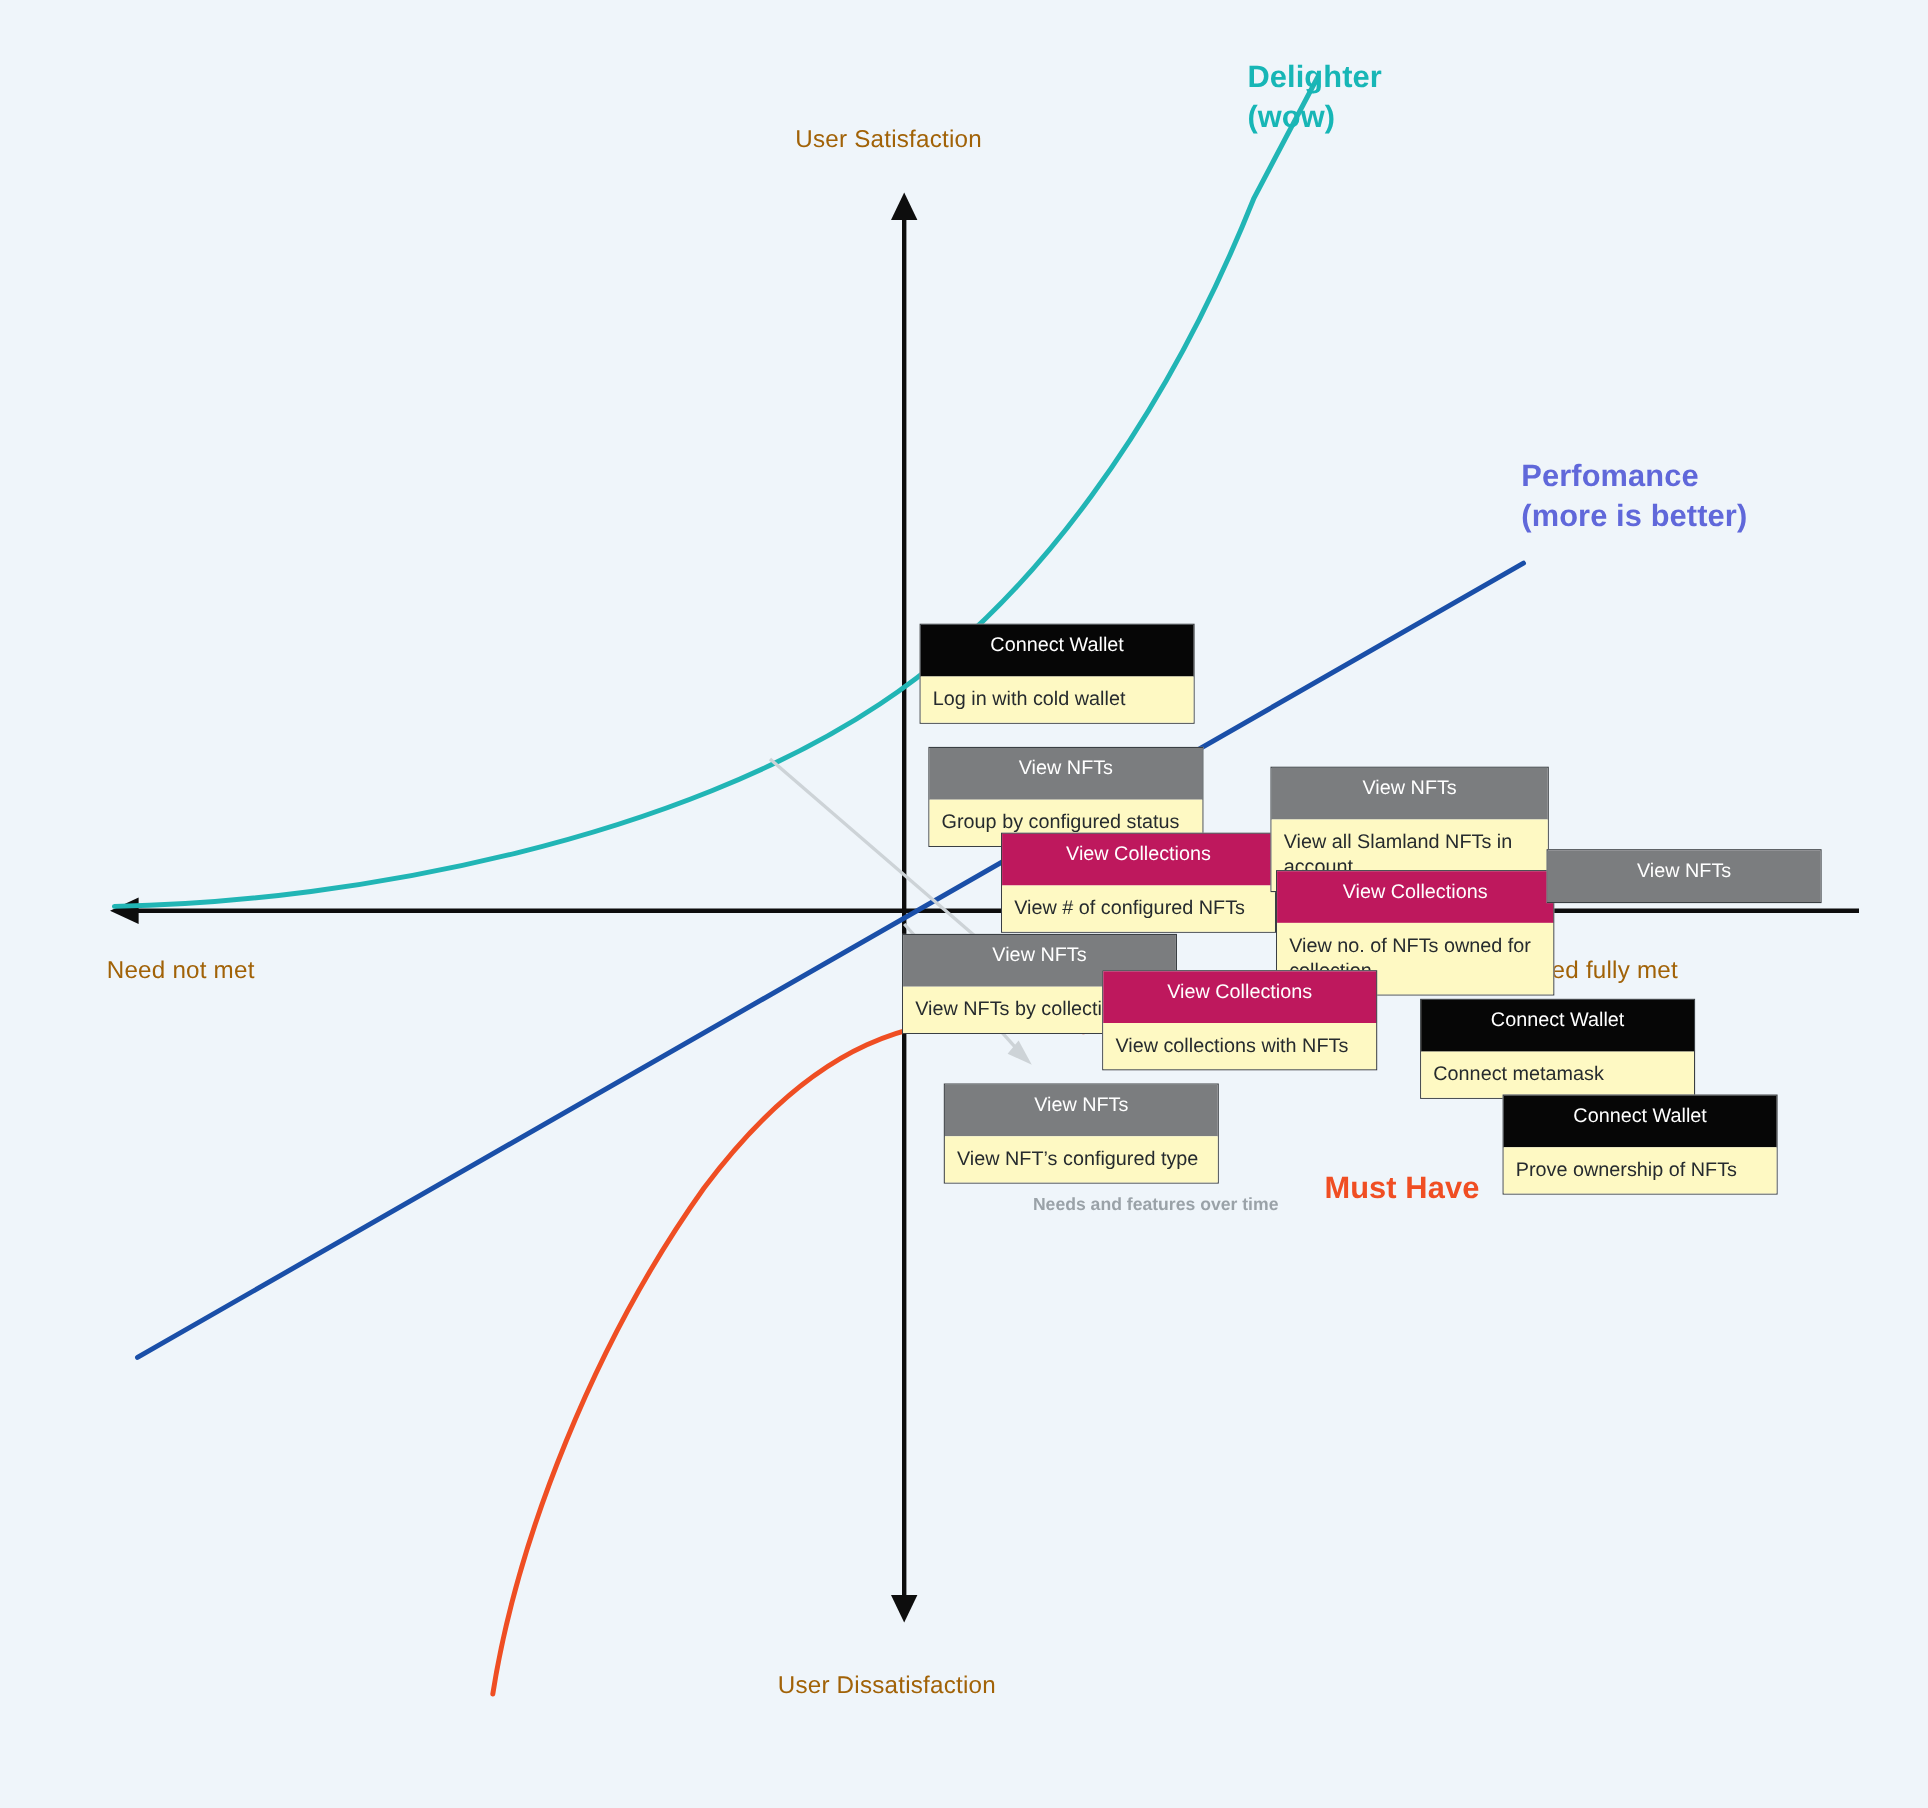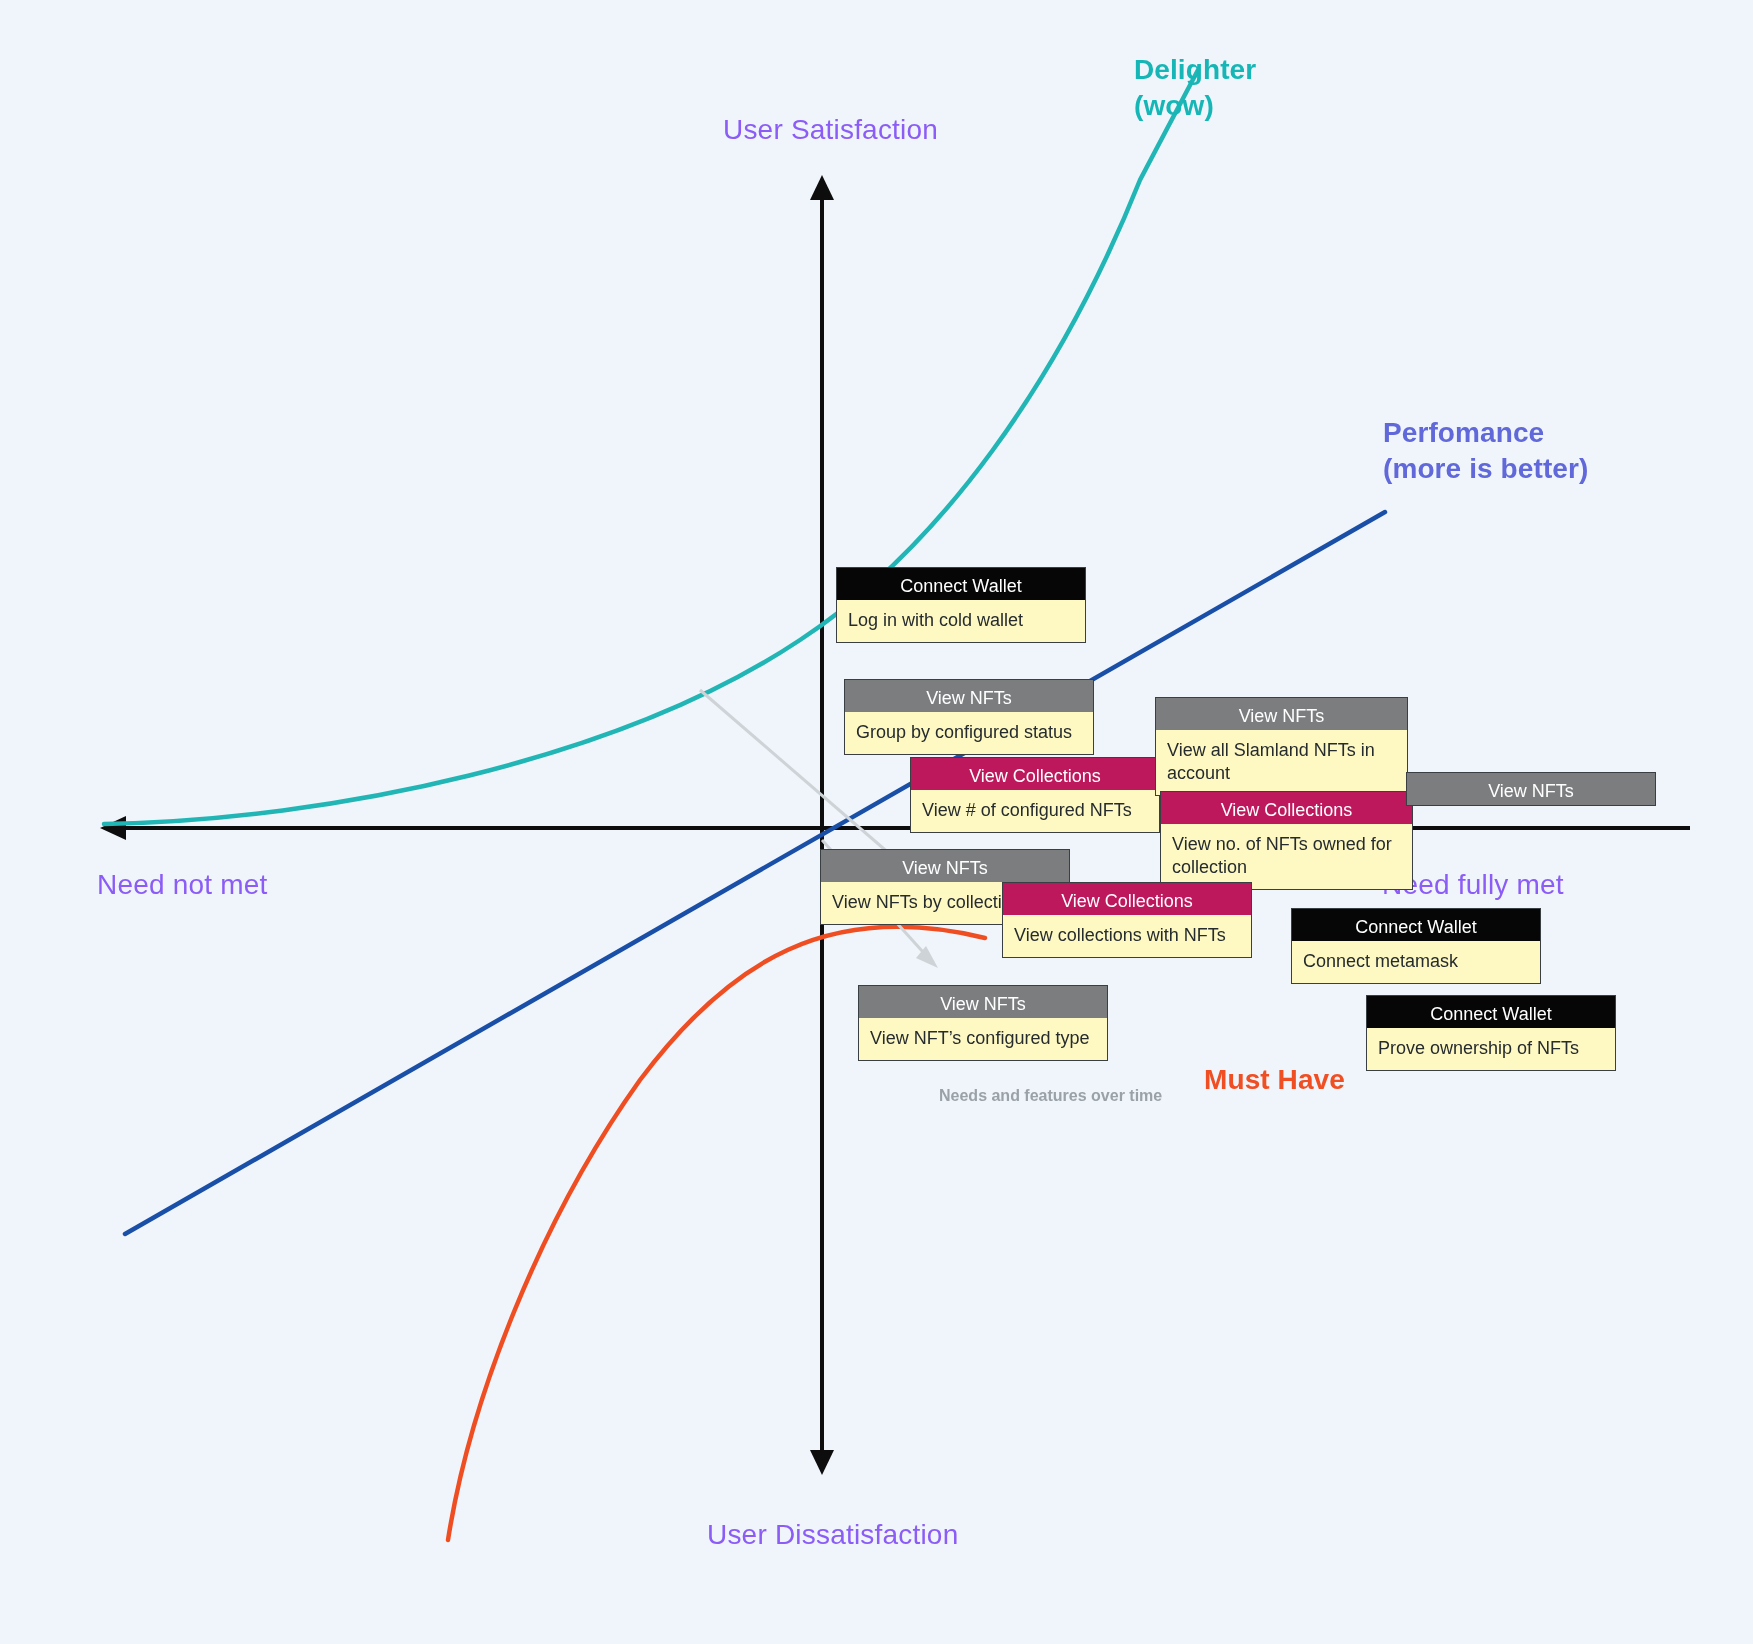--- a/index.html
+++ b/index.html
@@ -8,22 +8,22 @@
     background:#eff5fa;
     font-family:"Liberation Sans", sans-serif;
     overflow:hidden;
     position:relative;
   }
   #stage{position:absolute;left:0;top:0;width:1753px;height:1644px;}
   svg.layer{position:absolute;left:0;top:0;width:1753px;height:1644px;overflow:visible;}
 
   .axis-label{
     position:absolute;
-    font-size:28px;
-    color:#8b5cf6;
+    font-size:22px;
+    color:#a16207;
     font-weight:400;
     white-space:nowrap;
     letter-spacing:.2px;
   }
 
   .zone-label{
     position:absolute;
     font-size:28px;
     font-weight:700;
     line-height:1.28;
@@ -43,21 +43,21 @@
   }
 
   .card{
     position:absolute;
     box-sizing:border-box;
     border:1.5px solid #3a3f43;
     background:#fbfcfd;
   }
   .card-head{
     box-sizing:border-box;
-    height:32px;
+    height:47px;
     line-height:36px;
     text-align:center;
     font-size:18px;
     color:#ffffff;
     font-weight:400;
     overflow:hidden;
     white-space:nowrap;
   }
   .head-black{background:#060606;}
   .head-gray{background:#7b7d7f;}

